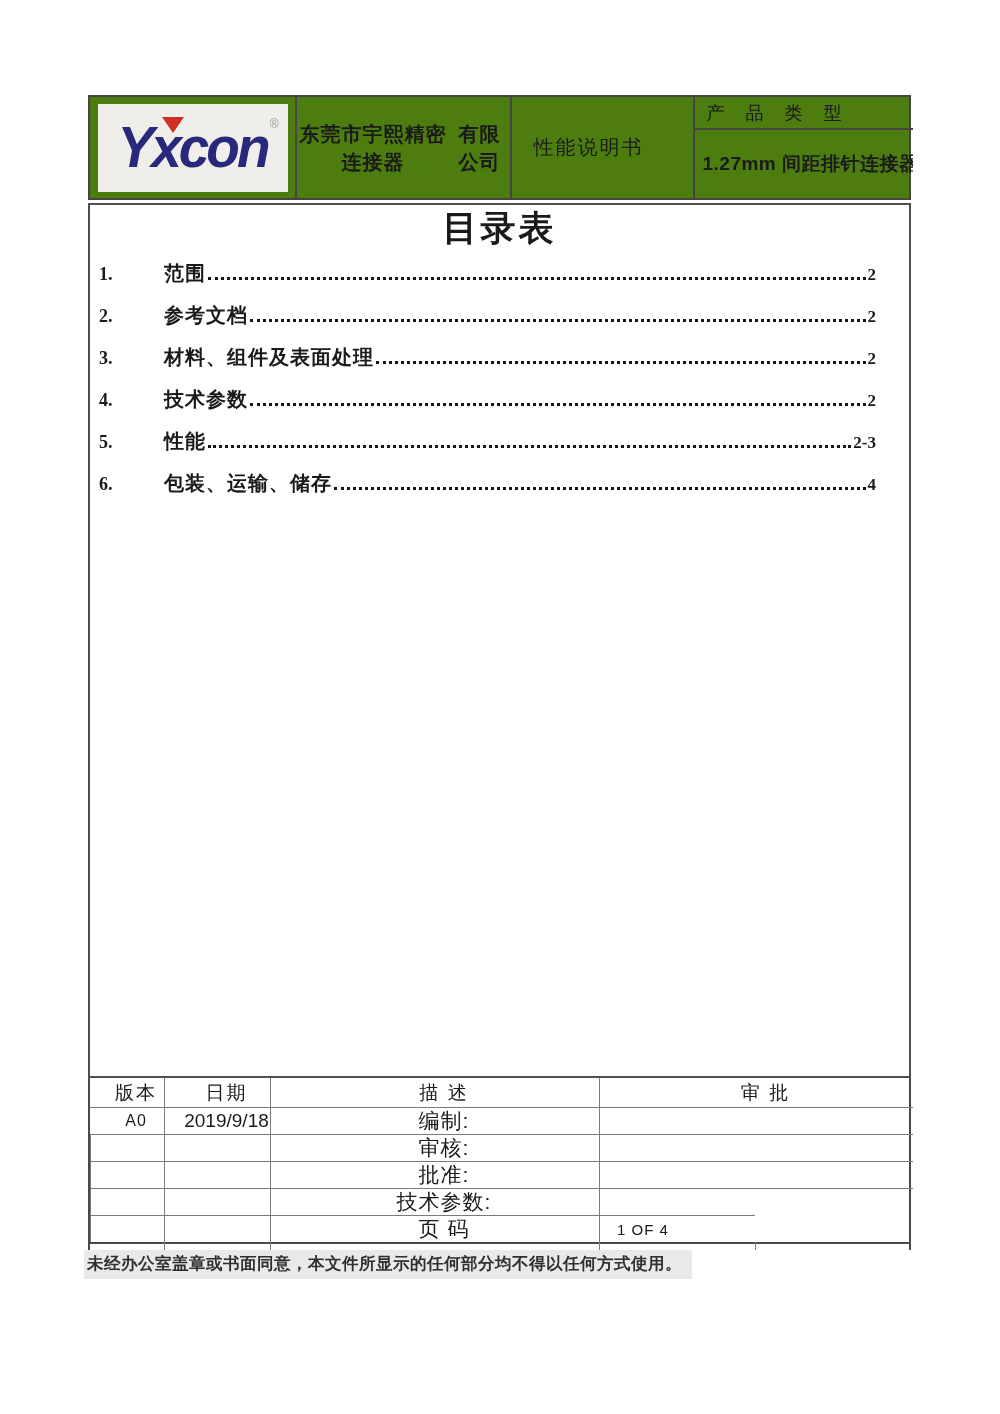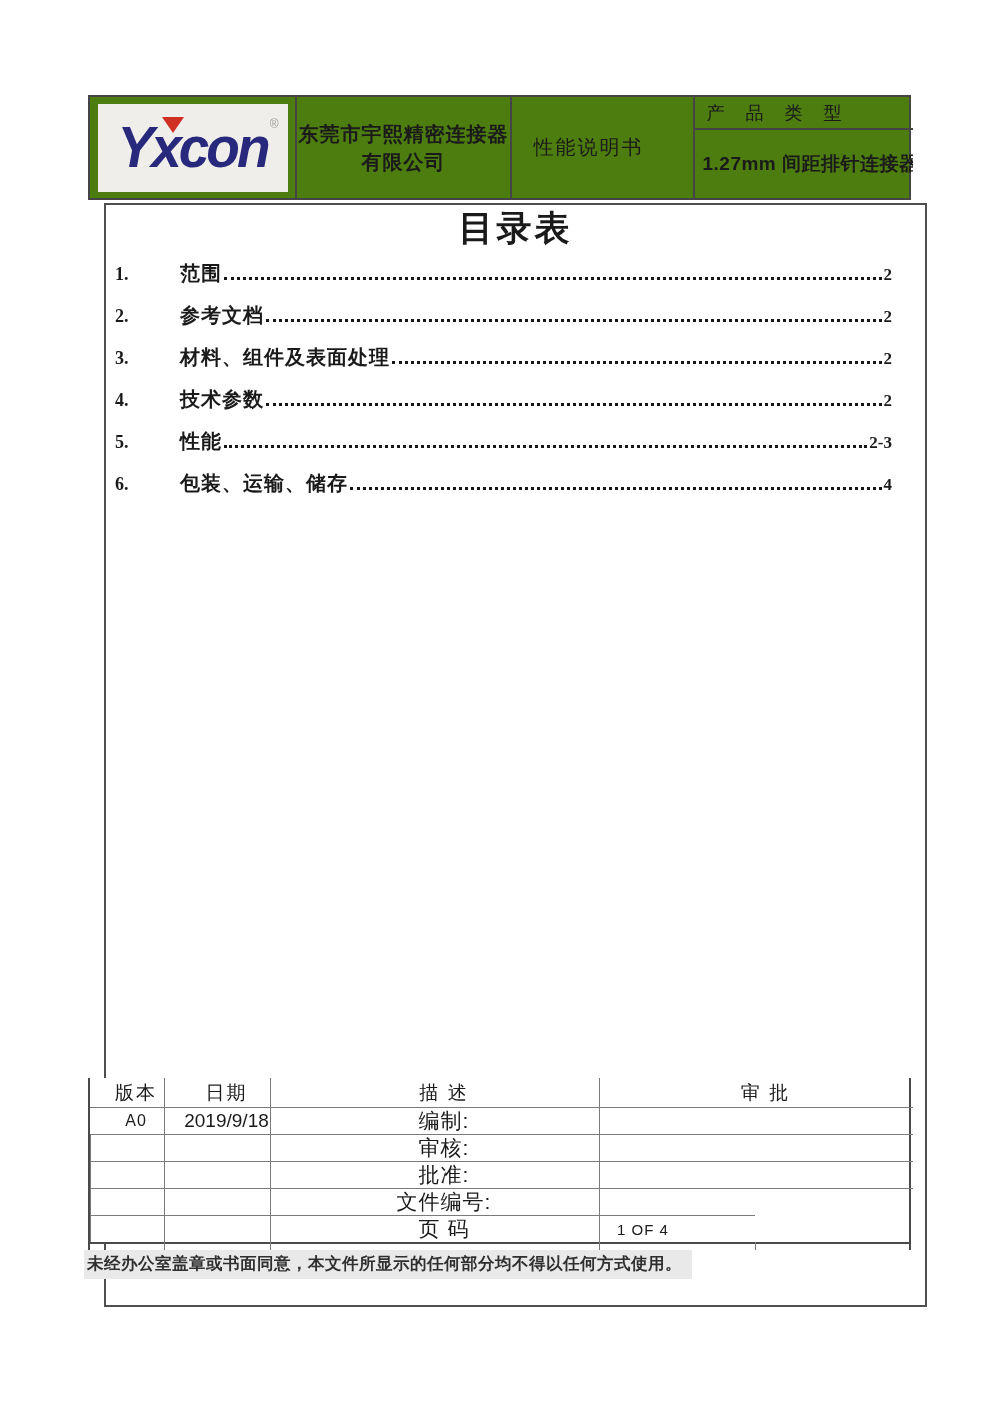--- a/index.html
+++ b/index.html
@@ -20,29 +20,29 @@
   .logo-text {
     font-style:italic; font-weight:bold; font-size:55px; line-height:1;
     color:#28287c; letter-spacing:-3px; transform:scaleY(1.04);
   }
   .logo-tri {
     position:absolute; left:64px; top:13px; width:0; height:0;
     border-left:11px solid transparent; border-right:11px solid transparent;
     border-top:16px solid #d03024;
   }
   .logo-reg { position:absolute; top:13px; right:9px; font-size:12px; color:#9a9a9a; font-style:normal; }
-  .company-cell { flex-direction:column; font-weight:bold; font-size:20px; line-height:28px; text-align:center; letter-spacing:1px; }
+  .company-cell { font-weight:bold; font-size:20px; line-height:28px; text-align:center; letter-spacing:1px; }
   .doctype-cell { font-size:20px; letter-spacing:2px; font-weight:500; }
   .product-cell { display:grid; grid-template-rows:33px 1fr; align-items:stretch; padding:0;margin-left:28px; }
   .product-type { border-bottom:2px solid #454545; display:flex; align-items:center; padding-left:17px; font-size:18px; letter-spacing:8px; white-space:nowrap; }
   .product-name { display:flex; align-items:center; padding-left:13px; font-weight:bold; font-size:19px; letter-spacing:0.5px; white-space:nowrap; }
 
   
   .main-box {
-    position:absolute; left:104px; top:203px; width:823px; height:1104px;
+    position:absolute; left:88px; top:203px; width:823px; height:875px;
     border:2px solid #4f4f4f; box-sizing:border-box; background:#fff;
   }
   .toc-title {
     margin-top:3px; text-align:center; font-family:"Liberation Serif", serif;
     font-weight:bold; font-size:35px; letter-spacing:3px; line-height:1.2;
   }
   .toc-list { margin-top:11px; padding-left:9px; padding-right:33px; }
   .toc-item { display:flex; align-items:baseline; margin-bottom:16px; font-weight:bold; line-height:24px; }
   .toc-num { width:45px; flex:none; font-family:"Liberation Serif", serif; font-size:18px; }
   .toc-label { font-size:20px; letter-spacing:1px; white-space:nowrap;margin-left:20px; }
@@ -179,21 +179,21 @@
 
     <div class="rt-cell no-l version-val"></div>
     <div class="rt-cell date-val"></div>
     <div class="rt-cell desc-val"></div>
     <div class="rt-cell appr-label">批准:</div>
     <div class="rt-cell appr-value"></div>
 
     <div class="rt-cell no-l version-val"></div>
     <div class="rt-cell date-val"></div>
     <div class="rt-cell desc-val"></div>
-    <div class="rt-cell appr-label">文件编号:</div>
+    <div class="rt-cell appr-label">技术参数:</div>
     <div class="rt-cell appr-value"></div>
 
     <div class="rt-cell no-l version-val"></div>
     <div class="rt-cell date-val"></div>
     <div class="rt-cell desc-val"></div>
     <div class="rt-cell appr-label">页 码</div>
     <div class="rt-cell appr-value">1 OF 4</div>
   </div>
 
   <div class="stub-row">

